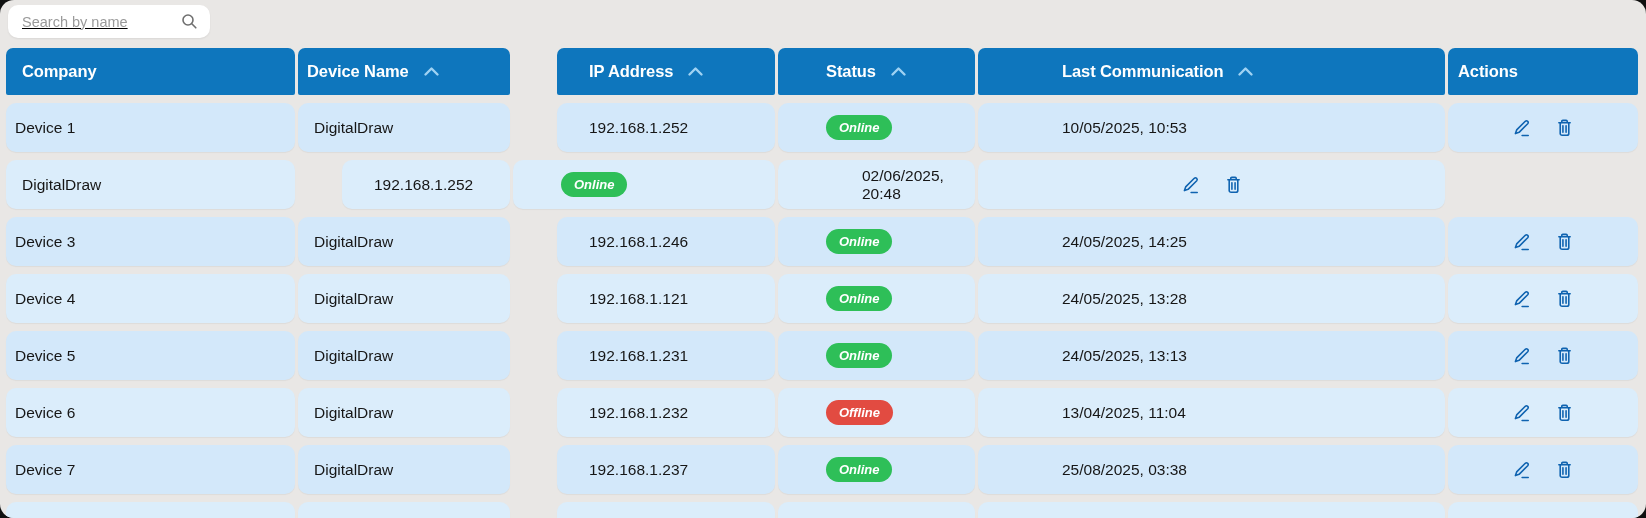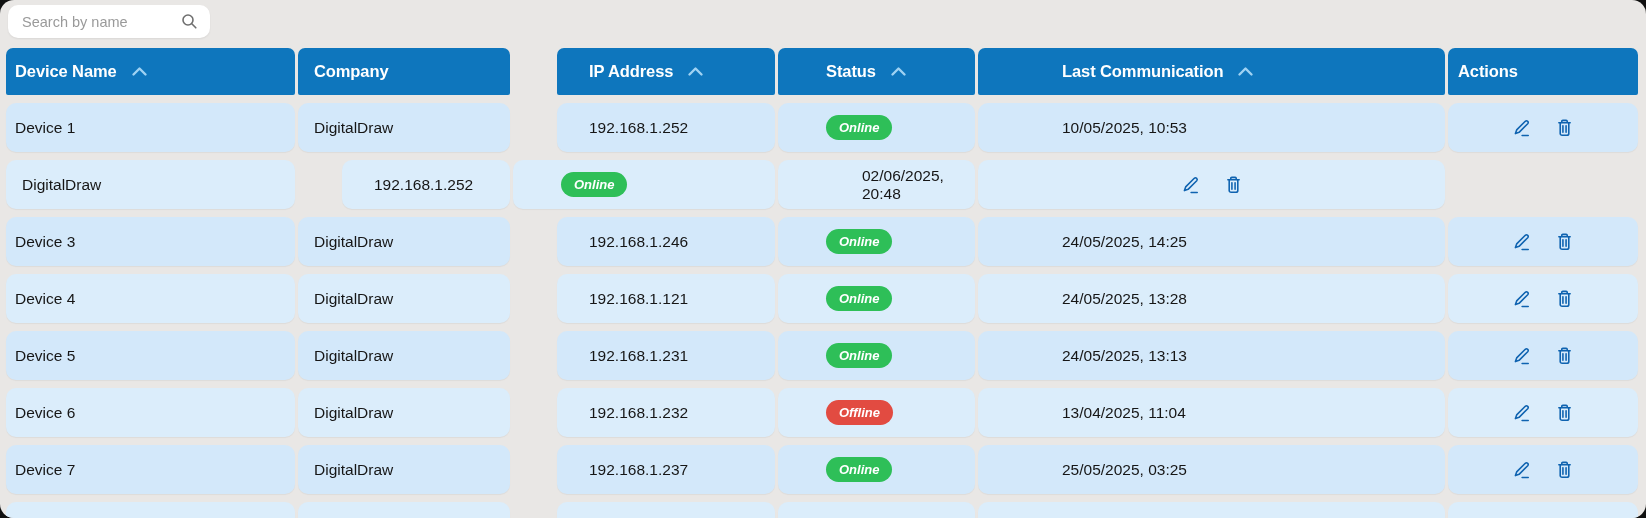--- a/index.html
+++ b/index.html
@@ -12,21 +12,21 @@
     --sort_chevron:#9fd2f3;
     --page_bg:#e9e7e5;
   }
   *{box-sizing:border-box;margin:0;padding:0;}
   html,body{width:1646px;height:518px;background:#101010;font-family:"Liberation Sans",sans-serif;}
   .app{
     width:1646px;height:518px;background:var(--page_bg);
     border-radius:14px;overflow:hidden;position:relative;
   }
   
-  .search-bar{height:48px;padding:5px 0 0 8px;}
+  .search-bar{height:48px;padding:5px 0 0 8px;text-decoration:underline;}
   .search-box{
     width:202px;height:33px;background:#ffffff;border-radius:10px;
     display:flex;align-items:center;padding:0 12px 0 14px;
     box-shadow:0 1px 2px rgba(0,0,0,0.07);
   }
   .search-box input{
     flex:1;border:none;outline:none;font-size:14.5px;color:#333;
     font-family:"Liberation Sans",sans-serif;background:transparent;min-width:0;
   }
   .search-box input::placeholder{color:#9a9a9a;}
@@ -82,31 +82,31 @@
     <div class="search-box">
       <input type="text" placeholder="Search by name" style="">
       <svg width="17" height="17" viewBox="0 0 17 17">
         <circle cx="7" cy="7" r="5" fill="none" stroke="#6f6f6f" stroke-width="1.6"></circle>
         <line x1="10.8" y1="10.8" x2="14.8" y2="14.8" stroke="#6f6f6f" stroke-width="1.6" stroke-linecap="round"></line>
       </svg>
     </div>
   </div>
 
   <div class="grid">
+    <div class="hcell c2">
+      <span>Company</span>
+    </div>
     <div class="hcell c1">
       <span>Device Name</span>
       <span class="sort">
         <svg width="17" height="11" viewBox="0 0 17 11">
             <polyline points="2.5,8.5 8.5,2.5 14.5,8.5" fill="none" stroke="var(--sort_chevron)" stroke-width="2.4" stroke-linecap="round" stroke-linejoin="round"></polyline>
           </svg>
       </span>
     </div>
-    <div class="hcell c2">
-      <span>Company</span>
-    </div>
     <div class="hcell c3">
       <span>IP Address</span>
       <span class="sort">
         <svg width="17" height="11" viewBox="0 0 17 11">
             <polyline points="2.5,8.5 8.5,2.5 14.5,8.5" fill="none" stroke="var(--sort_chevron)" stroke-width="2.4" stroke-linecap="round" stroke-linejoin="round"></polyline>
           </svg>
       </span>
     </div>
     <div class="hcell c4">
       <span>Status</span>
@@ -344,21 +344,21 @@
     <div class="cell c2">
       <span>DigitalDraw</span>
     </div>
     <div class="cell c3">
       <span>192.168.1.237</span>
     </div>
     <div class="cell c4">
       <span class="badge online">Online</span>
     </div>
     <div class="cell c5">
-      <span>25/05/2025, 03:25</span>
+      <span>25/08/2025, 03:38</span>
     </div>
     <div class="cell c6">
       <button class="icon-btn" title="Edit">
         <svg width="21" height="21" viewBox="0 0 20 20">
           <path d="M4.2 15.8 L5.4 12.3 L13.6 4.1 a1.65 1.65 0 0 1 2.33 2.33 L7.7 14.6 L4.2 15.8 Z"></path>
           <line x1="10.6" y1="17.6" x2="16.4" y2="17.6"></line>
         </svg>
       </button>
       <button class="icon-btn" title="Delete">
         <svg width="21" height="21" viewBox="0 0 20 20">

